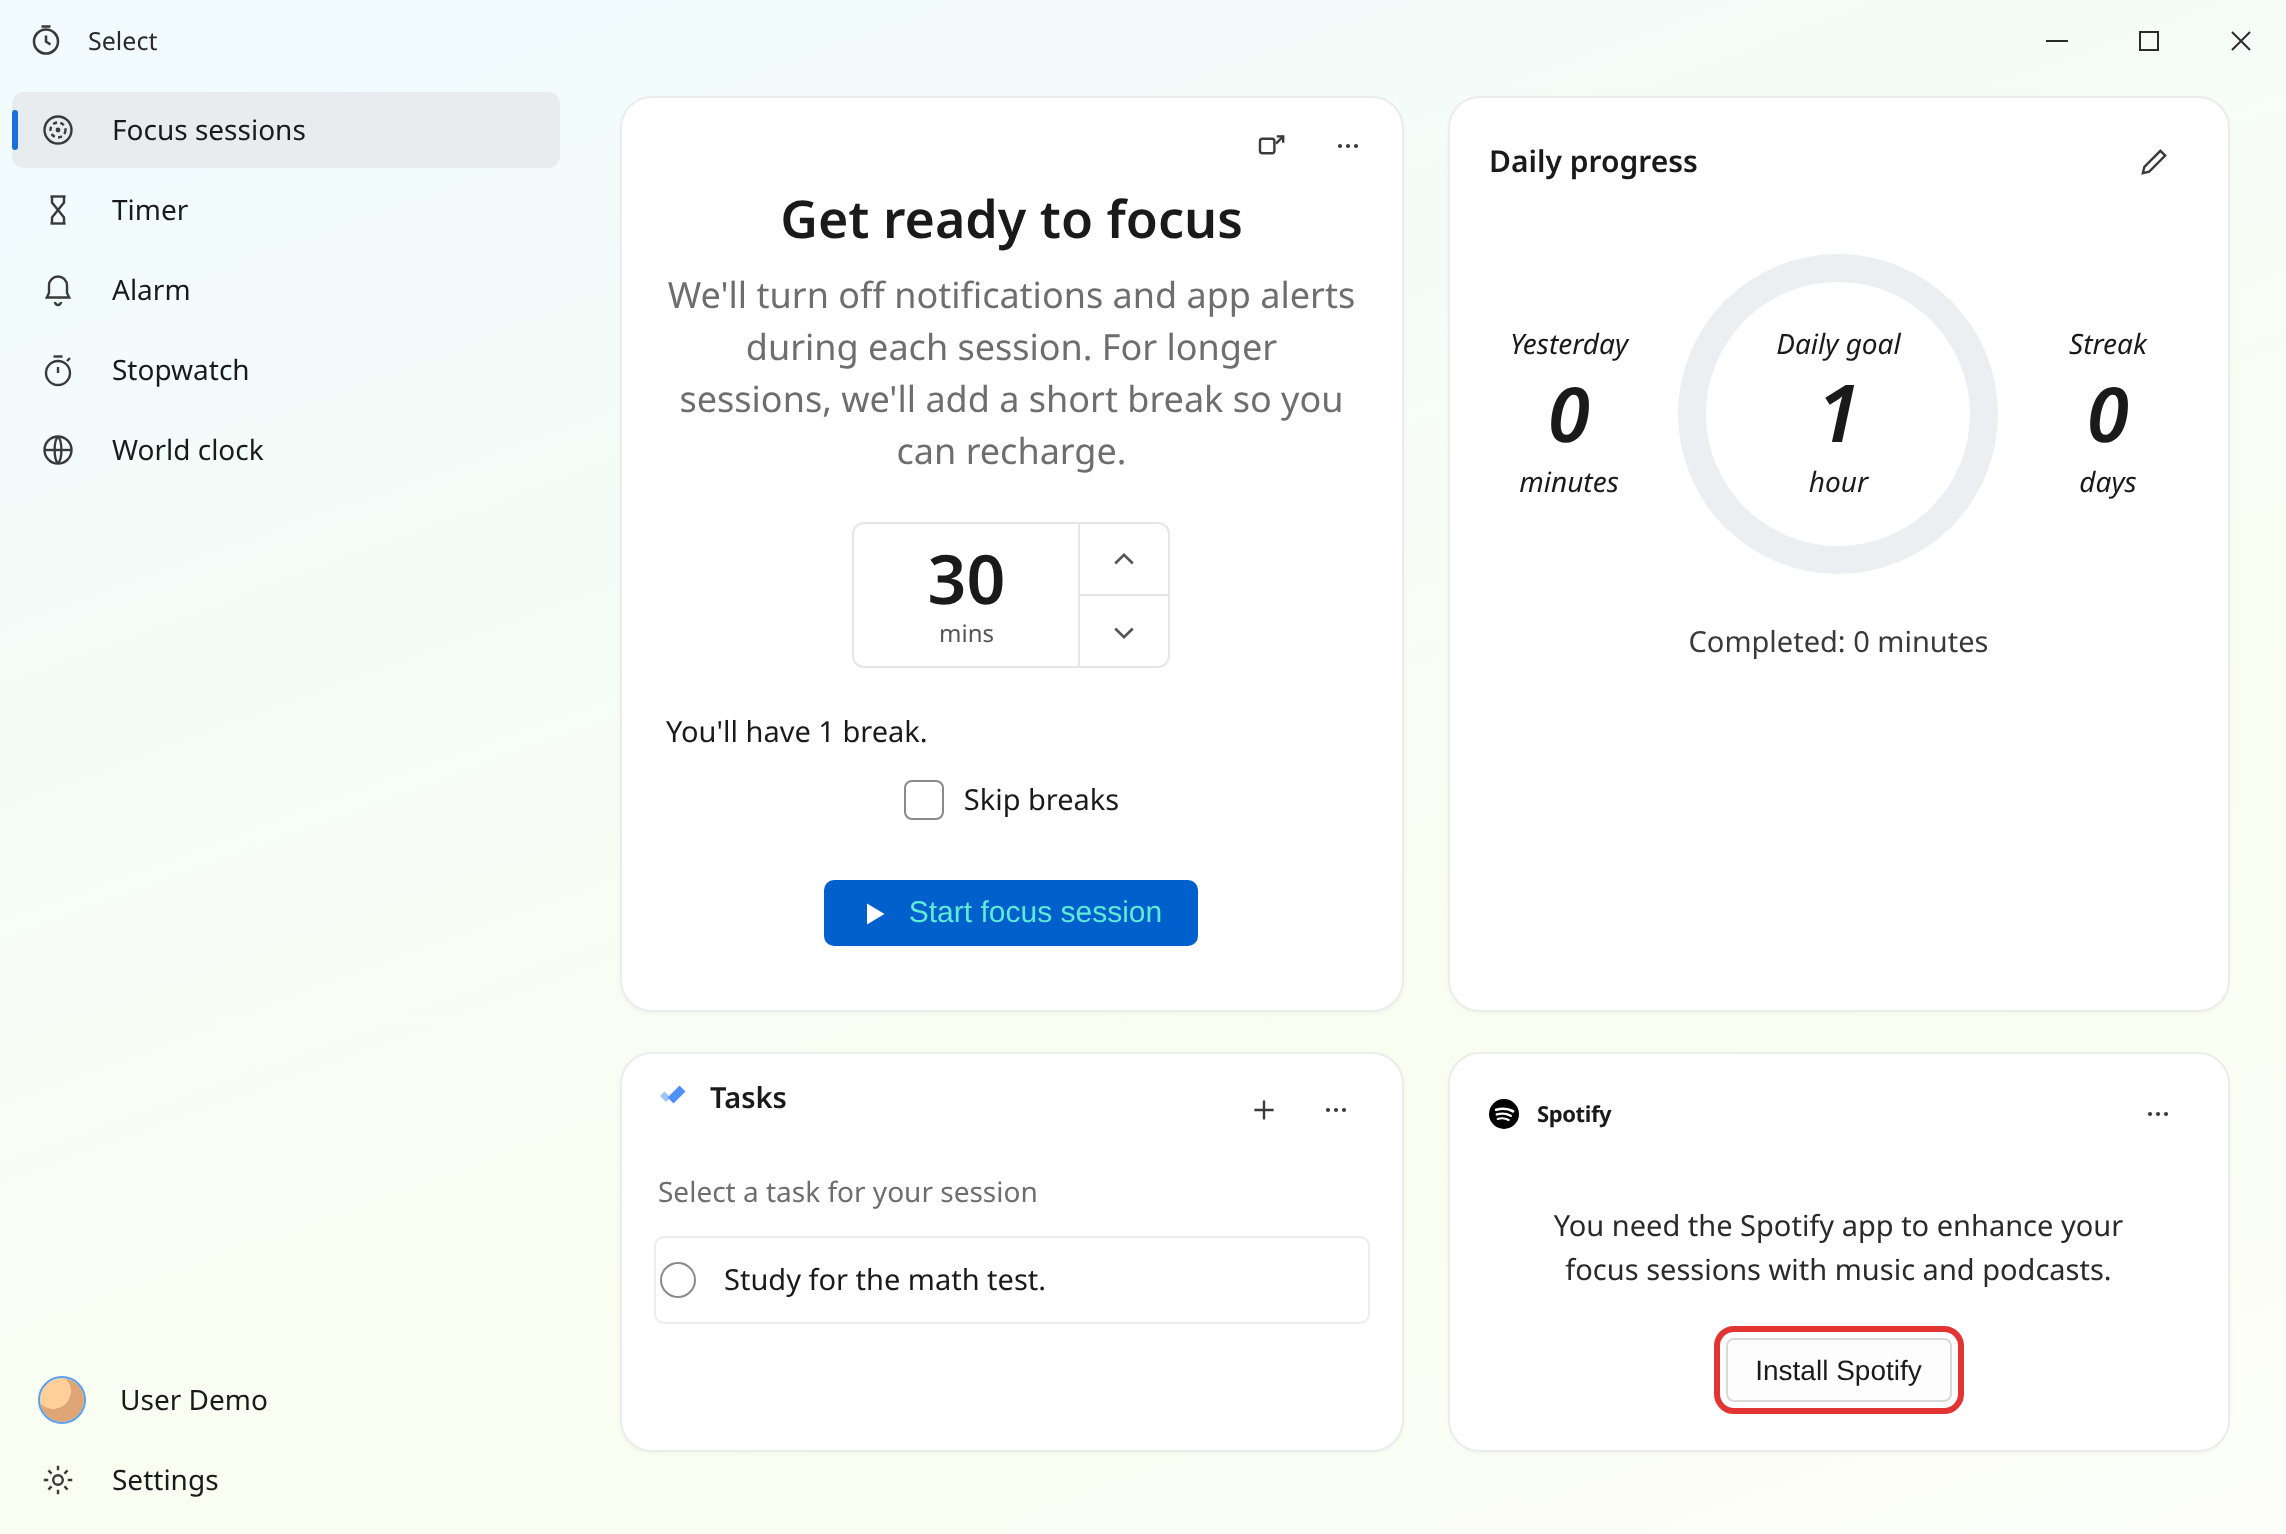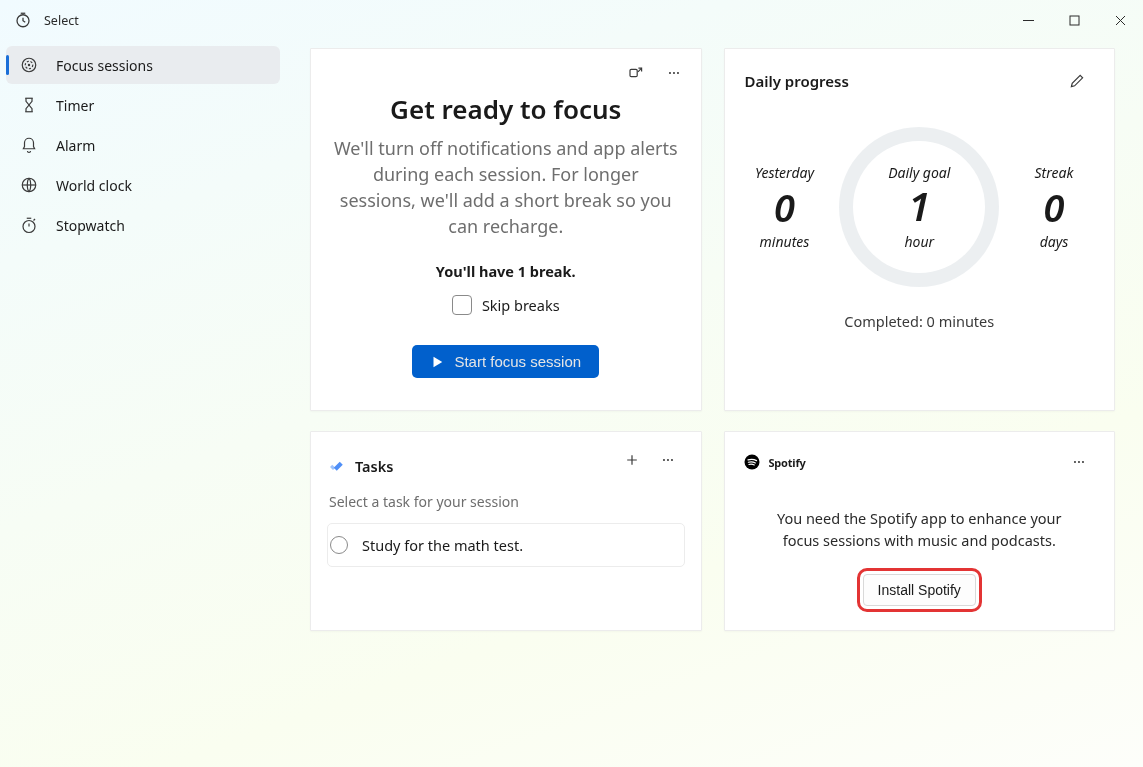--- a/index.html
+++ b/index.html
@@ -77,21 +77,21 @@
     flex:1; padding: 8px 28px 20px 24px;
     display:grid;
     grid-template-columns: 1fr 1fr;
     grid-template-rows: auto auto 1fr;
     gap: 20px 22px;
     align-content:start;
   }
   .card {
     background: #fff;
     border: 1px solid var(--card-border);
-    border-radius: 1px;
+    border-radius: 16px;
     box-shadow: 0 1px 2px rgba(0,0,0,0.03);
   }
 
   
   .focus-card { grid-column:1; grid-row:1; padding: 14px 22px 24px; position:relative; }
   .card-actions { position:absolute; right:10px; top:8px; display:flex; gap:4px; }
   .icon-btn {
     width:34px; height:32px; border-radius:4px;
     display:flex; align-items:center; justify-content:center;
     color:#3a3a3a;
@@ -111,40 +111,40 @@
   .duration-num { font-size:34px; font-weight:600; line-height:1; }
   .duration-unit { font-size:12px; color:#555; margin-top:2px; }
   .duration-steppers { display:flex; flex-direction:column; border-left:1px solid var(--border); }
   .stepper-btn {
     width:44px; flex:1; display:flex; align-items:center; justify-content:center;
     color:#555;
   }
   .stepper-btn + .stepper-btn { border-top:1px solid var(--border); }
   .stepper-btn svg { width:14px; height:14px; }
 
-  .break-note { text-align:center; margin-top:22px; font-size:14.5px;font-weight:bold; }
+  .break-note { margin-top:22px; font-size:14.5px; }
   .skip-row { display:flex; align-items:center; justify-content:center; gap:10px; margin-top:14px; }
   .checkbox {
     width:20px; height:20px; border:1.4px solid #8a8a8a; border-radius:4px; background:#fff;
     display:inline-block;
   }
   .skip-label { font-size:14.5px; }
 
   .start-btn {
     display:flex; align-items:center; gap:10px;
-    background: var(--accent); color:#e5e5e5;
+    background: var(--accent); color:#5eead4;
     border:none; border-radius:5px;
     padding: 8px 18px; font-size:15px;
     margin: 30px auto 8px;
   }
   .start-btn svg { width:14px; height:14px; fill:#fff; }
 
   
   .tasks-card { grid-column:1; grid-row:2; padding: 12px 16px 18px; position:relative; }
-  .tasks-head { display:flex; align-items:flex-end; gap:10px; }
+  .tasks-head { display:flex; align-items:flex-start; gap:10px; }
   .tasks-title { font-weight:600; font-size:14.5px; }
   .tasks-head-actions { margin-left:auto; display:flex; gap:2px; }
   .tasks-select { color:var(--muted); font-size:14px; margin-top:16px; margin-left:2px; }
   .task-item {
     display:flex; align-items:center; gap:14px;
     border:1px solid var(--card-border); border-radius:5px;
     padding:11px 2px; margin-top:12px;
     background:#fff;
   }
   .task-radio {
@@ -257,41 +257,56 @@
           <svg viewBox="0 0 24 24" fill="none" stroke="currentColor" stroke-width="1.6">
             <path d="M6 9a6 6 0 1 1 12 0v5l1.5 3h-15L6 14z"></path>
               <path d="M10 20a2 2 0 0 0 4 0"></path>
           </svg>
         </span>
         <span>Alarm</span>
       </div>
       <div class="nav-item">
         <span class="nav-icon">
           <svg viewBox="0 0 24 24" fill="none" stroke="currentColor" stroke-width="1.6">
+            <circle cx="12" cy="14" r="8"></circle>
+              <path d="M12 10v4"></path>
+              <path d="M9 3h6"></path>
+              <path d="M18 6l2-2"></path>
+          </svg>
+        </span>
+        <span>Stopwatch</span>
+      </div>
+      <div class="nav-item">
+        <span class="nav-icon">
+          <svg viewBox="0 0 24 24" fill="none" stroke="currentColor" stroke-width="1.6">
             <circle cx="12" cy="12" r="9"></circle>
               <path d="M3 12h18"></path>
               <path d="M12 3c3 3 3 15 0 18"></path>
               <path d="M12 3c-3 3-3 15 0 18"></path>
           </svg>
         </span>
         <span>World clock</span>
       </div>
-      <div class="nav-item">
-        <span class="nav-icon">
-          <svg viewBox="0 0 24 24" fill="none" stroke="currentColor" stroke-width="1.6">
-            <circle cx="12" cy="14" r="8"></circle>
-              <path d="M12 10v4"></path>
-              <path d="M9 3h6"></path>
-              <path d="M18 6l2-2"></path>
-          </svg>
-        </span>
-        <span>Stopwatch</span>
-      </div>
     </div>
     <div class="sidebar-spacer"></div>
+    <div class="sidebar-bottom">
+      <div class="nav-item">
+        <span class="avatar"></span>
+        <span>User Demo</span>
+      </div>
+      <div class="nav-item">
+        <span class="nav-icon">
+          <svg viewBox="0 0 24 24" fill="none" stroke="currentColor" stroke-width="1.6">
+            <circle cx="12" cy="12" r="3.2"></circle>
+            <path d="M12 2.5v3M12 18.5v3M21.5 12h-3M5.5 12h-3M18.4 5.6l-2.1 2.1M7.7 16.3l-2.1 2.1M18.4 18.4l-2.1-2.1M7.7 7.7L5.6 5.6"></path>
+          </svg>
+        </span>
+        <span>Settings</span>
+      </div>
+    </div>
   </aside>
 
   <main class="main">
 
     <section class="card focus-card">
       <div class="card-actions">
         <div class="icon-btn">
           <svg viewBox="0 0 20 20" fill="none" stroke="currentColor" stroke-width="1.5">
             <rect x="2.5" y="5.5" width="9" height="9" rx="1.5"></rect>
             <path d="M13 4h4v4"></path>
@@ -302,20 +317,40 @@
           <svg viewBox="0 0 20 20" fill="currentColor">
               <circle cx="5" cy="10" r="1.3"></circle>
               <circle cx="10" cy="10" r="1.3"></circle>
               <circle cx="15" cy="10" r="1.3"></circle>
             </svg>
         </div>
       </div>
       <div class="focus-title">Get ready to focus</div>
       <div class="focus-sub">We'll turn off notifications and app alerts during each session. For longer sessions, we'll add a short break so you can recharge.</div>
 
+      <div class="duration-picker">
+        <div class="duration-box">
+          <div class="duration-value">
+            <div class="duration-num">30</div>
+            <div class="duration-unit">mins</div>
+          </div>
+          <div class="duration-steppers">
+            <div class="stepper-btn">
+              <svg viewBox="0 0 16 16" fill="none" stroke="currentColor" stroke-width="1.5">
+                  <path d="M3 10l5-5 5 5"></path>
+                </svg>
+            </div>
+            <div class="stepper-btn">
+              <svg viewBox="0 0 16 16" fill="none" stroke="currentColor" stroke-width="1.5">
+                  <path d="M3 6l5 5 5-5"></path>
+                </svg>
+            </div>
+          </div>
+        </div>
+      </div>
 
       <div class="break-note">You'll have 1 break.</div>
       <div class="skip-row">
         <span class="checkbox"></span>
         <span class="skip-label">Skip breaks</span>
       </div>
 
       <button class="start-btn">
         <svg viewBox="0 0 16 16">
             <path d="M4 2l10 6-10 6z"></path>

